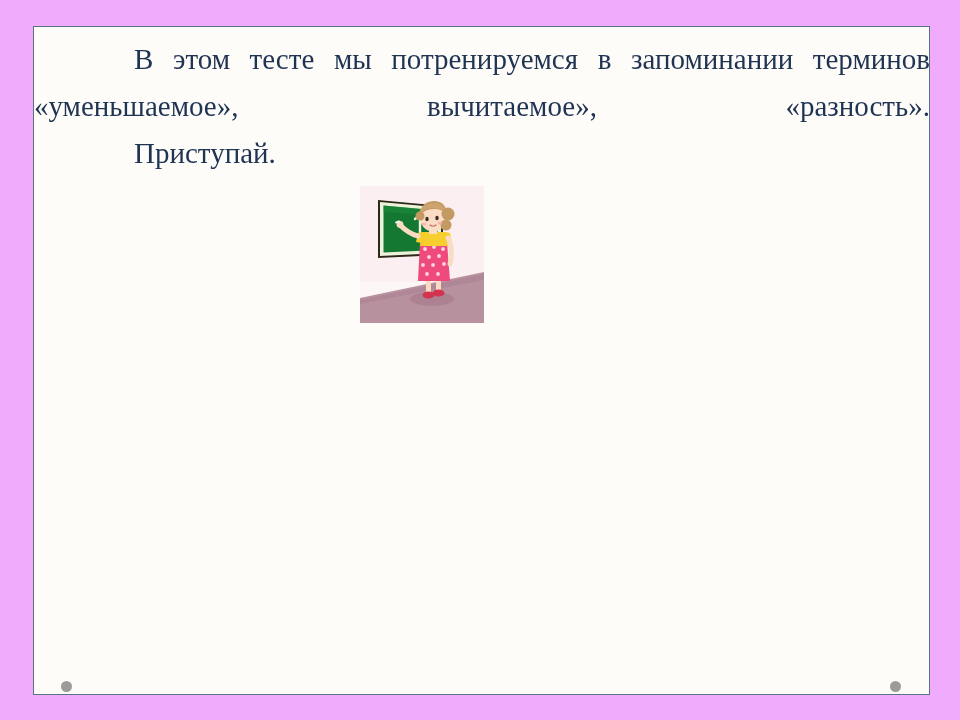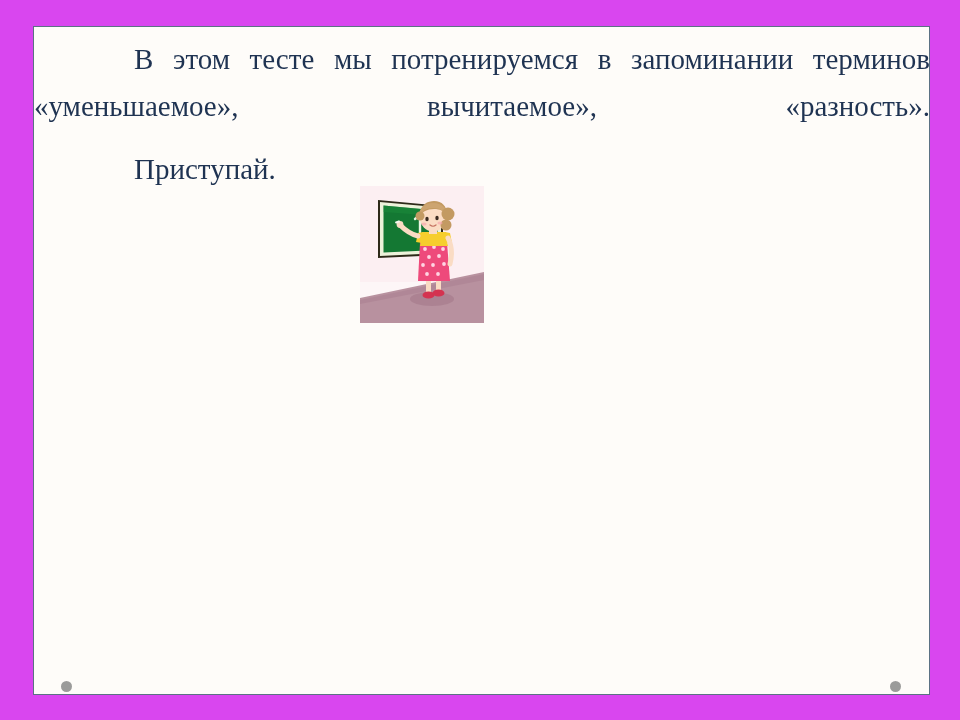--- a/index.html
+++ b/index.html
@@ -11,21 +11,21 @@
     height: 720px;
     background: #fefbf8;
     font-family: "Liberation Serif", "DejaVu Serif", serif;
     overflow: hidden;
   }
 
   .slide {
     position: relative;
     width: 960px;
     height: 720px;
-    background: #d946ef;
+    background: #f0abfc;
   }
 
   
   .content-frame {
     position: absolute;
     left: 33px;
     top: 26px;
     width: 897px;
     height: 669px;
     border: 1px solid #5b7184;
@@ -48,21 +48,21 @@
   .para {
     margin: 0;
     text-indent: 100px;
     text-align: justify;
     text-align-last: left;
   }
   .para.force-justify {
     text-align-last: justify;
   }
   .para + .para {
-    margin-top: 16px;
+    margin-top: 0;
   }
 
   
   .illustration {
     position: absolute;
     left: 360px;
     top: 186px;
     width: 124px;
     height: 137px;
     background: #fcf7f8;

